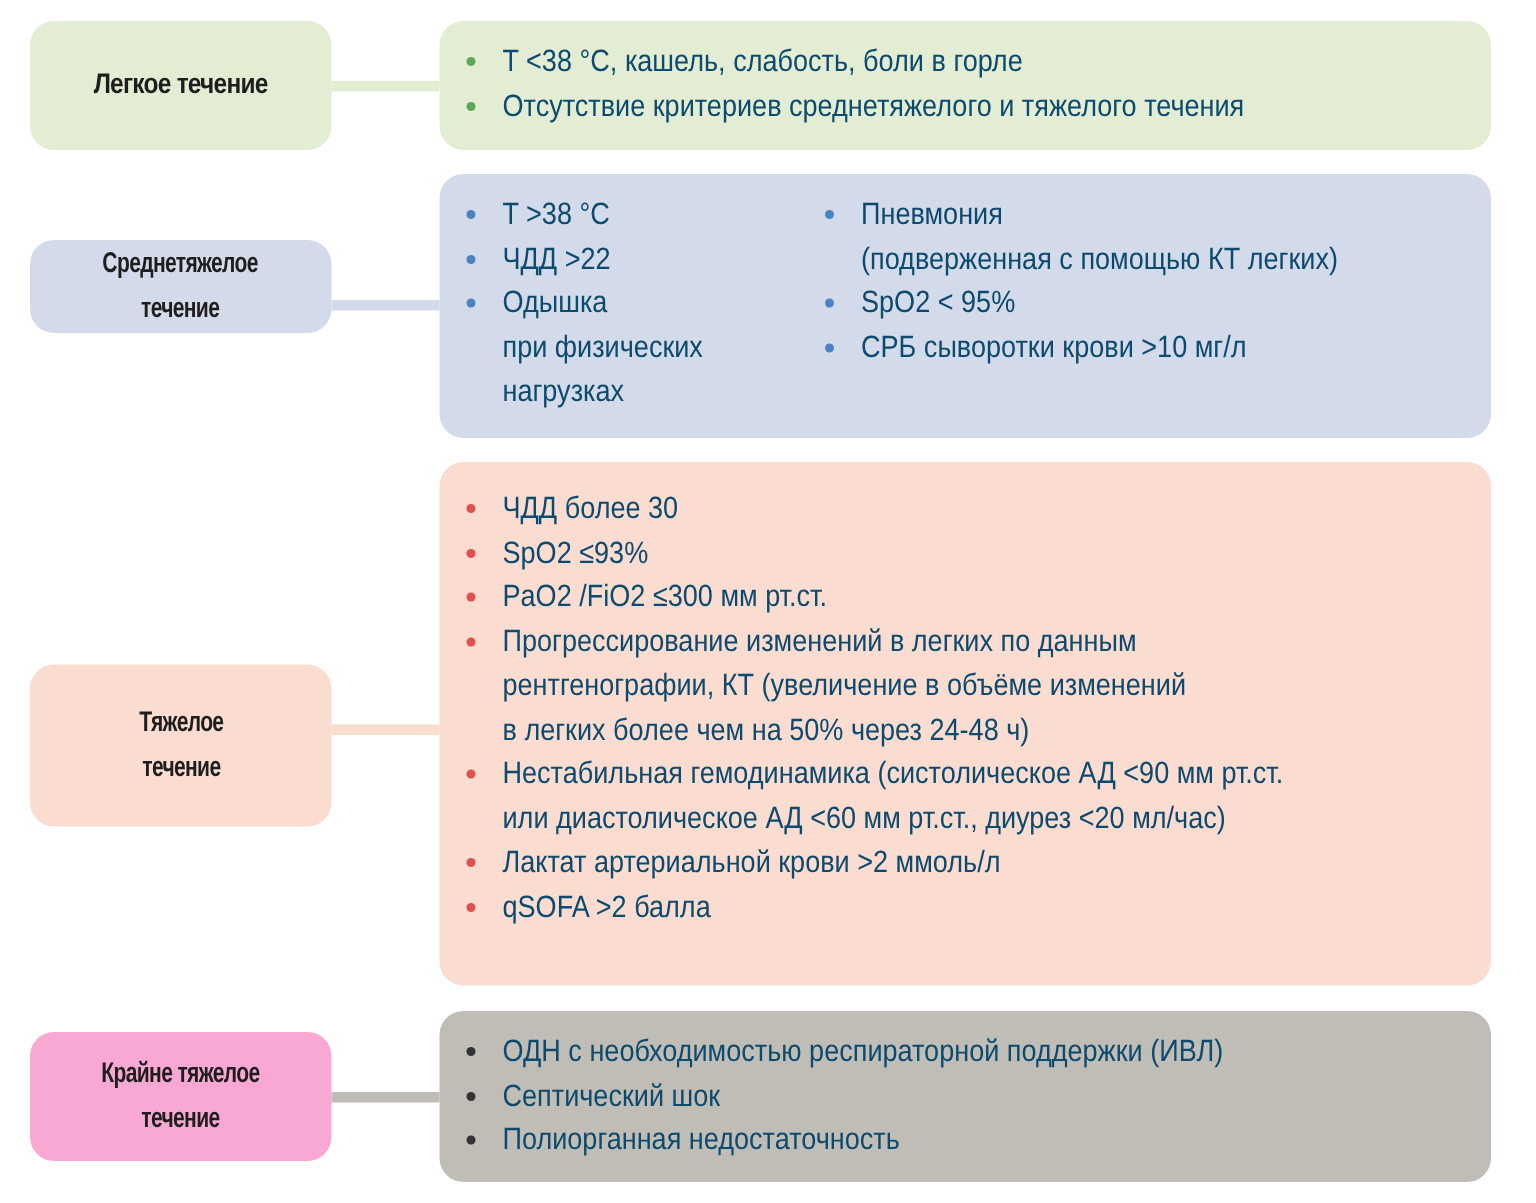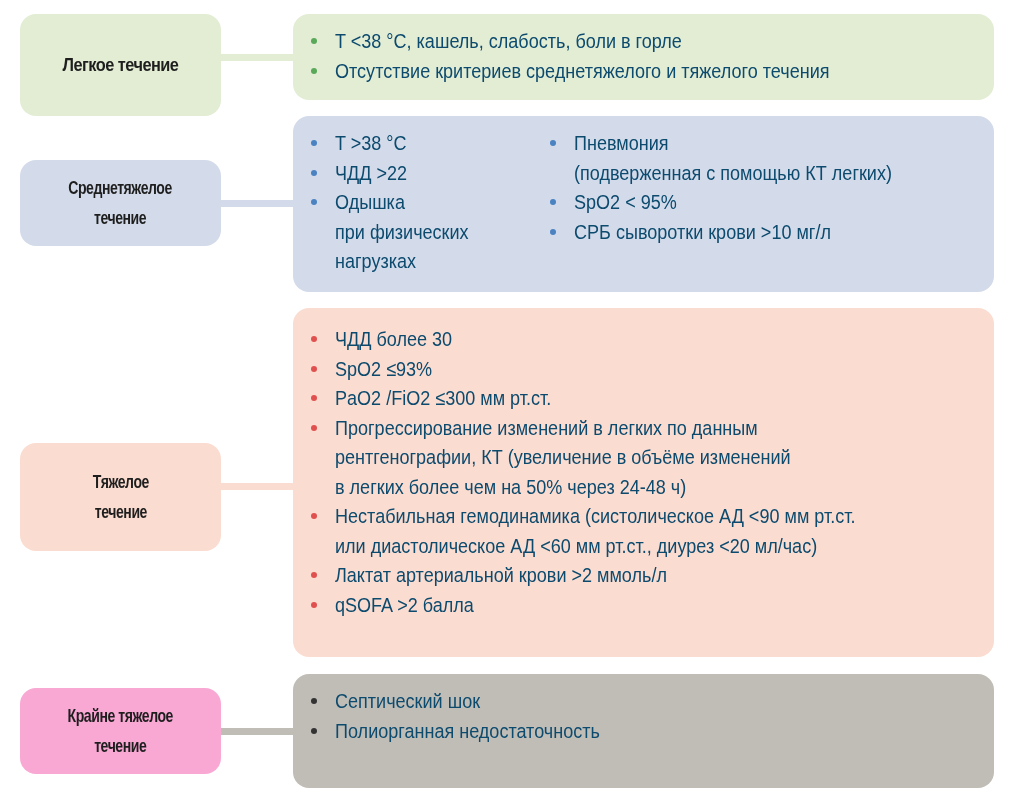--- a/index.html
+++ b/index.html
@@ -26,26 +26,26 @@
   .content-box li .txt { display:inline-block; transform:scaleX(0.88); transform-origin:left center; }
   .content-box li .line { display:block; }
   .bullet {
     position:absolute; left:0; top:12px; width:6px; height:6px; border-radius:50%;
   }
   .cols { display:flex;text-decoration:underline; }
   .col1 { width:239px; }
   .col2 { flex:1; }
 
   
-  #r1 .label-box { top:14px; height:102px; background:#e2edd4; }
+  #r1 .label-box { top:14px; height:86px; background:#e2edd4; }
   #r1 .connector { top:54px; background:#e2edd4; }
   #r1 .content-box { top:14px; height:86px; background:#e2edd4; padding-top:12px; }
   #r1 .bullet { background:#5aa85a; }
 
-  #r2 .label-box { top:160px; height:86px; background:#d3dbea; }
+  #r2 .label-box { top:160px; height:62px; background:#d3dbea; }
   #r2 .connector { top:200px; background:#d3dbea; }
   #r2 .content-box { top:116px; height:176px; background:#d3dbea; padding-top:12px; }
   #r2 .bullet { background:#4a82c2; }
 
   #r3 .label-box { top:443px; height:108px; background:#fbdcd0; }
   #r3 .connector { top:483px; background:#fbdcd0; }
   #r3 .content-box { top:308px; height:349px; background:#fbdcd0; padding-top:16px; }
   #r3 .bullet { background:#e0504f; }
 
   #r4 .label-box { top:688px; height:86px; background:#f9a8d4; }
@@ -131,17 +131,18 @@
 <div class="row" id="r4">
   <div class="label-box">
     <span>
       <span style="display:block">Крайне тяжелое</span>
       <span style="display:block">течение</span>
     </span>
   </div>
   <div class="connector"></div>
   <div class="content-box">
     <ul>
+      <li><i class="bullet"></i><span class="txt"><span class="line">ОДН с необходимостью респираторной поддержки (ИВЛ)</span></span></li>
       <li><i class="bullet"></i><span class="txt"><span class="line">Септический шок</span></span></li>
       <li><i class="bullet"></i><span class="txt"><span class="line">Полиорганная недостаточность</span></span></li>
     </ul>
   </div>
 </div>
 
 </body></html>

